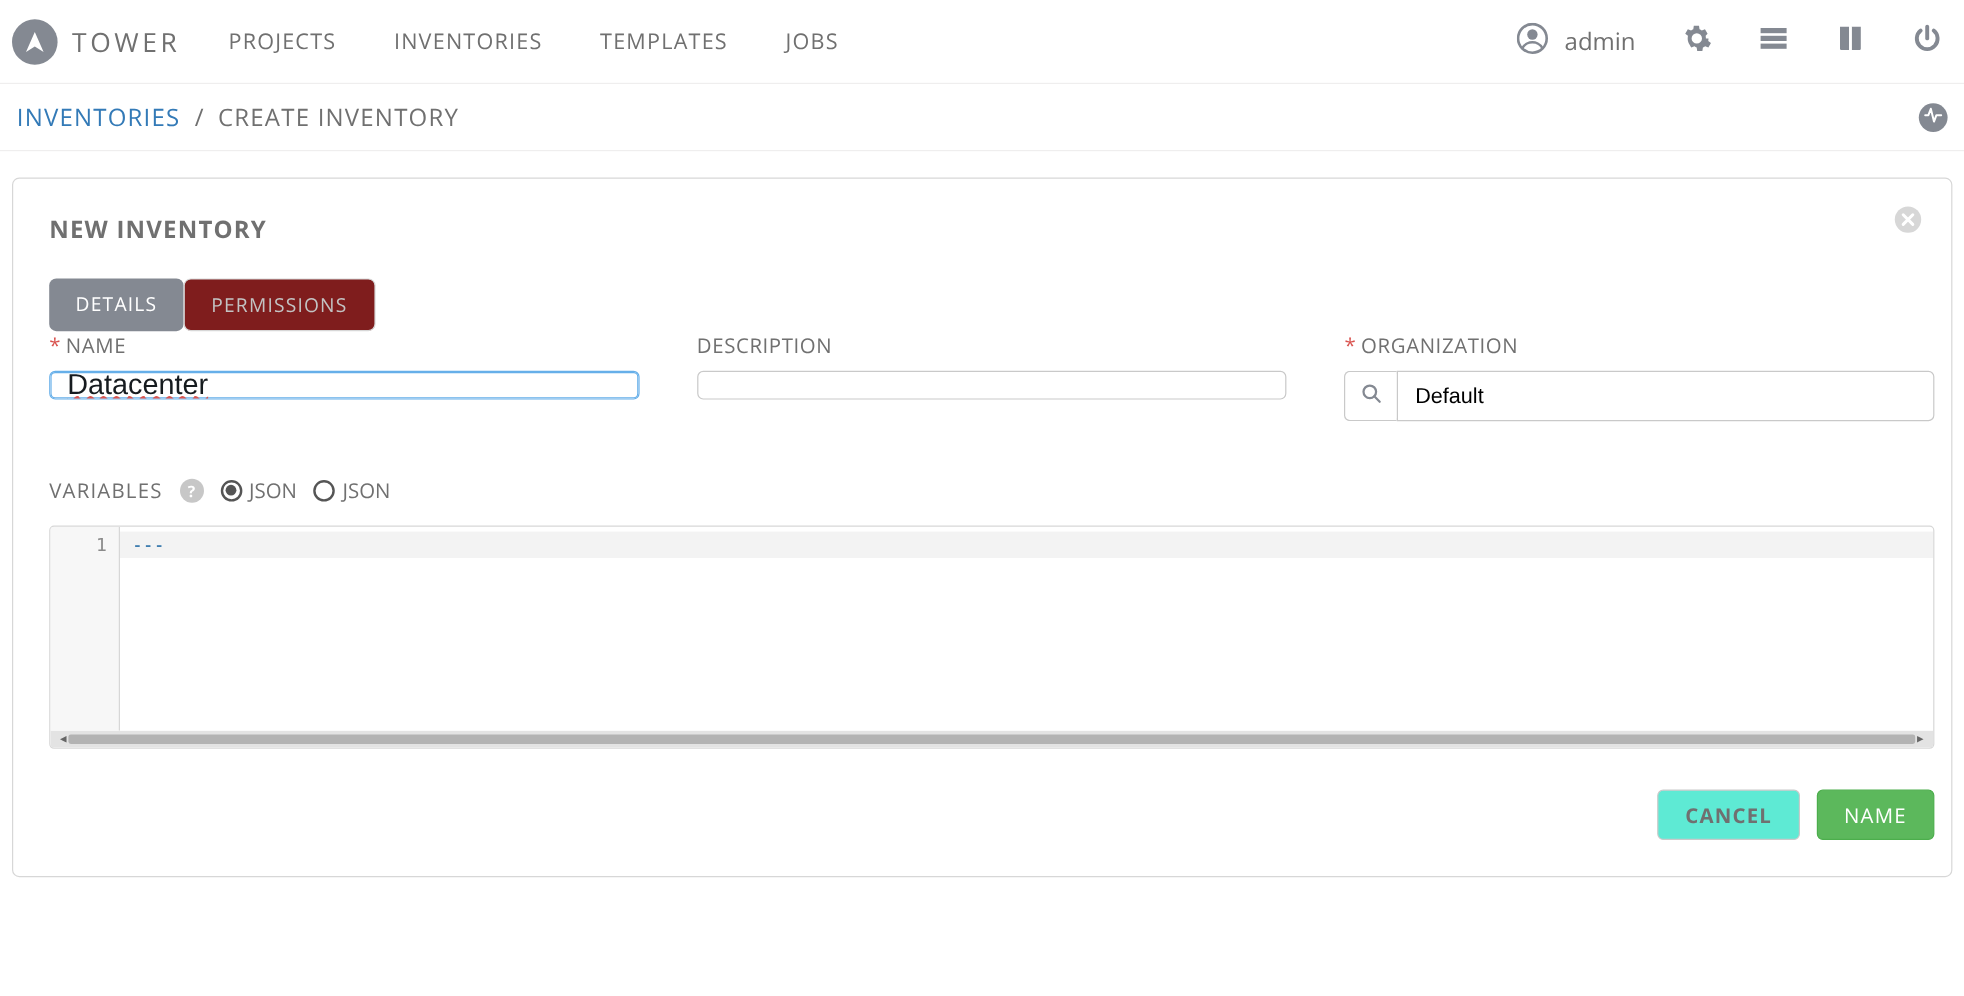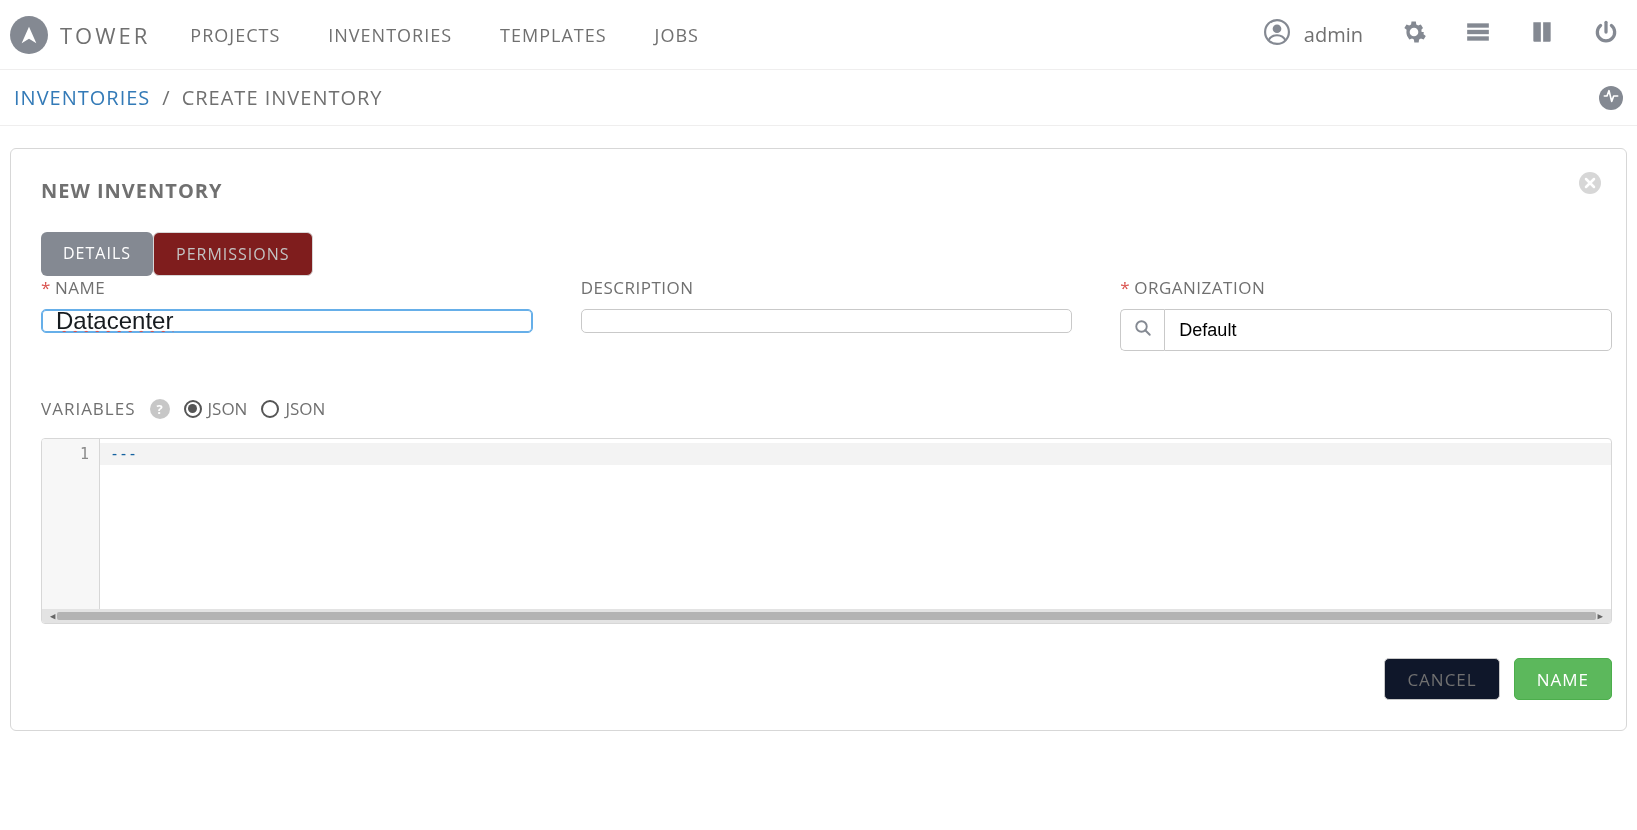--- a/index.html
+++ b/index.html
@@ -113,21 +113,21 @@
   .code-area{flex:1;position:relative;}
   .code-line-hl{position:absolute;top:4px;left:0;right:0;height:22px;background:#f3f3f3;}
   .code-text{position:relative;padding:6px 10px;color:#1462a0;font-size:15px;}
   .h-scroll{height:14px;background:#e3e3e3;display:flex;align-items:center;padding:0 8px;}
   .h-scroll-track{flex:1;height:8px;background:#b3b3b3;border-radius:2px;margin:0 2px;}
   .h-scroll-arrow{font-size:9px;color:#666;user-select:none;}
 
   
   .footer{display:flex;justify-content:flex-end;gap:14px;margin-top:34px;}
   .btn{height:42px;padding:0 22px;border-radius:5px;font-size:17px;letter-spacing:1px;cursor:pointer;display:flex;align-items:center;}
-  .btn-cancel{background:#0f172a;border:1px solid var(--gray-border);color:var(--gray-text);}
+  .btn-cancel{background:#5eead4;border:1px solid var(--gray-border);color:var(--gray-text);font-weight:bold;}
   .btn-save{background:var(--green);border:1px solid #4cae4c;color:#fff;}
 </style>
 </head>
 <body>
 
 <div class="topnav">
   <div class="brand">
     <span class="brand-logo">
       <svg viewBox="0 0 24 24">
           <path d="M12 3 L20 21 L12 16 L4 21 Z" fill="#fff"></path>

